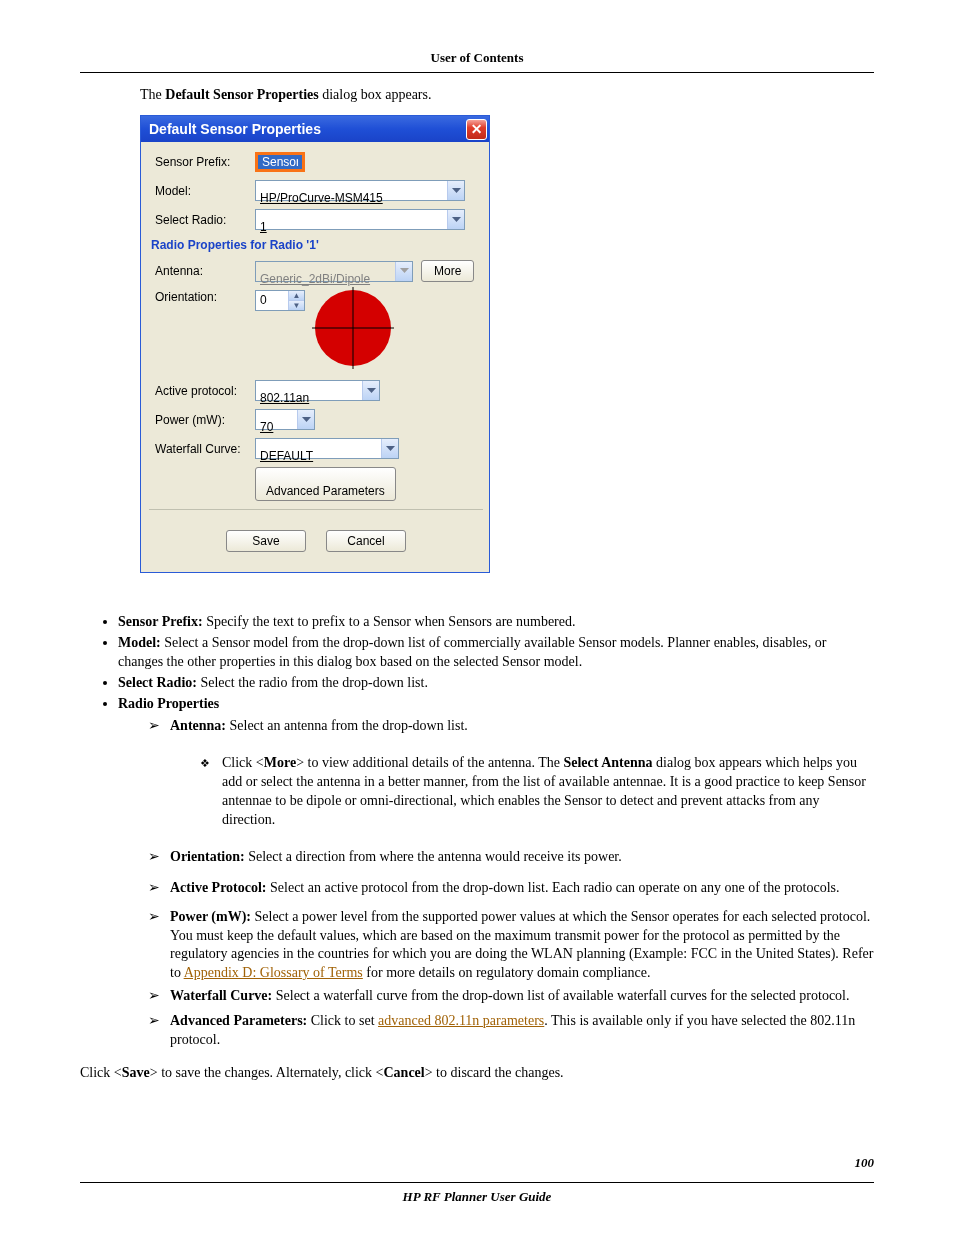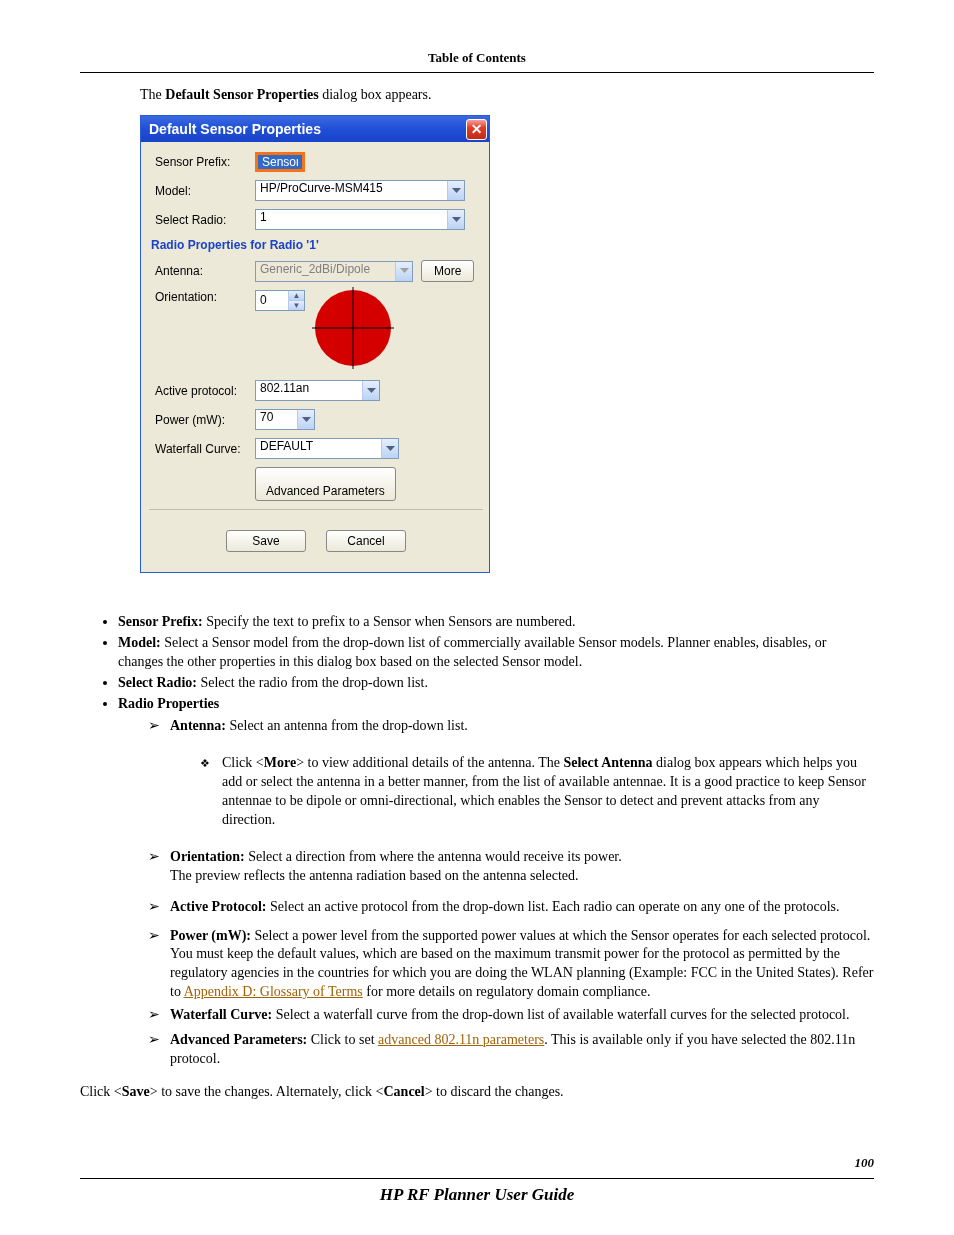--- a/index.html
+++ b/index.html
@@ -71,21 +71,21 @@
     padding:1px 4px;
     font-family: inherit; font-size:12px;
   }
   .txt-input.selected { background:#316ac5; color:#fff; }
   .combo {
     display:flex; align-items:stretch;
     border:1px solid #7f9db9; background:#fff;
     height:21px;
   }
   .combo.disabled { background:#ece9d8; color:#808080; }
-  .combo .val { flex:1; padding:0 4px; }
+  .combo .val { flex:1; padding:10px 4px;text-decoration:underline; }
   .combo .arrow {
     width:17px; background:linear-gradient(to bottom,#e6eefc,#bcd3f5);
     display:flex;align-items:center;justify-content:center;
     border-left:1px solid #b7caed;
     color:#4d6185; cursor:pointer;
   }
   .combo .arrow svg { display:block; }
   .fieldset-label { color:#1a43c8; font-weight:bold; margin:0 0 8px -4px; font-size:12px; }
   .spinner {
     border:1px solid #7f9db9; background:#fff; display:flex; height:21px;
@@ -124,28 +124,28 @@
   ul.bullets { list-style:disc; margin:4px 0 4px 38px; padding:0; }
   ul.bullets > li { margin:2px 0; }
   ul.arrows { list-style:none; margin:4px 0 4px 30px; padding:0; }
   ul.arrows > li { position:relative; padding-left:22px; margin:4px 0; }
   ul.arrows > li::before { content:"➢"; position:absolute; left:0; }
   ul.diamonds { list-style:none; margin:4px 0 4px 30px; padding:0; }
   ul.diamonds > li { position:relative; padding-left:22px; margin:18px 0; }
   ul.diamonds > li::before { content:"❖"; position:absolute; left:0; font-size:11px; top:2px;}
   .link { color:#a16207; text-decoration:underline; cursor:pointer; }
   .page-num { position:absolute; right:80px; bottom:64px; font-style:italic; font-weight:bold; font-size:13px;}
-  .footer-title { text-align:center; font-style:italic; font-weight:bold; font-size:17px; margin-top:6px;}
+  .footer-title { text-align:center; font-style:italic; font-weight:bold; font-size:13px; margin-top:6px;}
   .footer-block { position:absolute; left:80px; right:80px; bottom:30px; }
 </style>
 </head>
 <body>
 
 <div class="page">
-  <div class="header-title">Table of Contents</div>
+  <div class="header-title">User of Contents</div>
   <hr class="header-rule">
 
   <div class="intro-line">
     <span>The </span><b>Default Sensor Properties</b><span> dialog box appears.</span>
   </div>
 
   <div class="dialog">
     <div class="dialog-titlebar">
       <span>Default Sensor Properties</span>
       <div class="close-btn">
@@ -267,21 +267,20 @@
           <li>
             <b>Antenna:</b><span> Select an antenna from the drop-down list.</span>
             <ul class="diamonds">
               <li>
                 <span>Click &lt;</span><b>More</b><span>&gt; to view additional details of the antenna. The </span><b>Select Antenna</b><span> dialog box appears which helps you add or select the antenna in a better manner, from the list of available antennae. It is a good practice to keep Sensor antennae to be dipole or omni-directional, which enables the Sensor to detect and prevent attacks from any direction.</span>
               </li>
             </ul>
           </li>
           <li>
             <b>Orientation:</b><span> Select a direction from where the antenna would receive its power.</span><br>
-            <span>The preview reflects the antenna radiation based on the antenna selected.</span>
           </li>
           <li style="margin-top:12px">
             <b>Active Protocol:</b><span> Select an active protocol from the drop-down list. Each radio can operate on any one of the protocols.</span>
           </li>
           <li style="margin-top:10px">
             <b>Power (mW):</b><span> Select a power level from the supported power values at which the Sensor operates for each selected protocol. You must keep the default values, which are based on the maximum transmit power for the protocol as permitted by the regulatory agencies in the countries for which you are doing the WLAN planning (Example: FCC in the United States). Refer to </span><span class="link">Appendix D: Glossary of Terms</span><span> for more details on regulatory domain compliance.</span>
           </li>
           <li style="margin-top:2px">
             <b>Waterfall Curve:</b><span> Select a waterfall curve from the drop-down list of available waterfall curves for the selected protocol.</span>
           </li>

